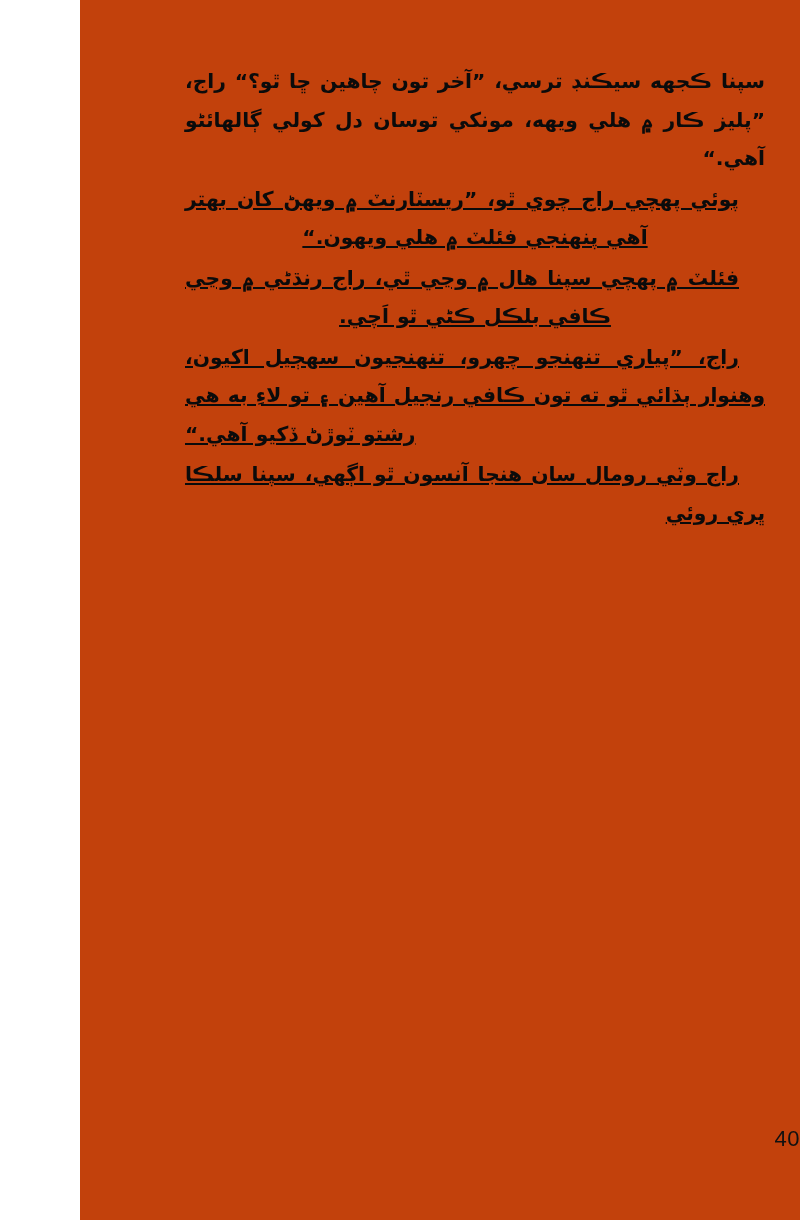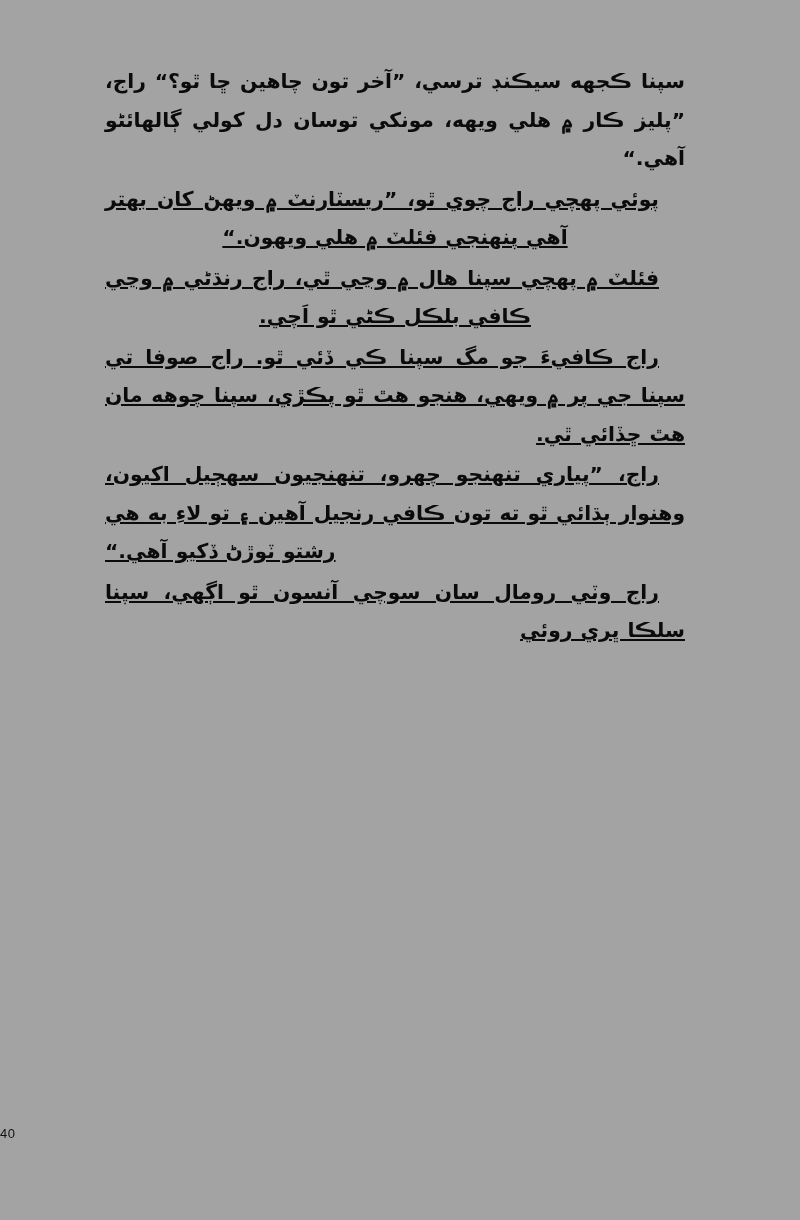--- a/index.html
+++ b/index.html
@@ -10,23 +10,23 @@
   }
   body {
     width: 800px;
     height: 1220px;
     overflow: hidden;
     font-family: "DejaVu Sans", "Liberation Sans", sans-serif;
     color: #0b0b0b;
   }
   .page {
     position: relative;
-    width: 800px;
+    width: 720px;
     height: 1220px;
-    background: #a3a3a3;
+    background: #c2410c;
     box-sizing: border-box;
   }
   .text-block {
     position: absolute;
     top: 62px;
     left: 105px;
     width: 580px;
     direction: rtl;
     text-align: justify;
     text-align-last: center;
@@ -58,38 +58,37 @@
     text-align-last: left;
   }
   .para.tail-right {
     text-align-last: right;
   }
   .page-number {
     position: absolute;
     left: 0;
     right: 0;
     top: 1126px;
-    text-align: left;
+    text-align: right;
     direction: ltr;
-    font-size: 13px;
+    font-size: 22px;
     font-weight: 400;
     color: #111111;
     font-family: "Liberation Sans", sans-serif;
     letter-spacing: 0.5px;
   }
 </style>
 </head>
 <body>
 
 <div class="page">
 
   <div class="text-block">
     <p class="para tail-right">سپنا ڪجهه سيڪنڊ ترسي، ”آخر تون چاهين ڇا ٿو؟“ راج، ”پليز ڪار ۾ هلي ويهه، مونکي توسان دل کولي ڳالهائڻو آهي.“</p>
     <p class="para indent tail-center">پوئي پهچي راج چوي ٿو، ”ريسٽارنٽ ۾ ويهڻ کان بهتر آهي پنهنجي فئلٽ ۾ هلي ويهون.“</p>
     <p class="para indent tail-center">فئلٽ ۾ پهچي سپنا هال ۾ وڃي ٿي، راج رنڌڻي ۾ وڃي ڪافي بلڪل ڪڻي ٿو اَچي.</p>
-    <p class="para indent tail-right">راج ڪافيءَ جو مگ سپنا ڪي ڏئي ٿو. راج صوفا تي سپنا جي پر ۾ ويهي، هنجو هٿ ٿو پڪڙي، سپنا چوهه مان هٿ ڇڏائي ٿي.</p>
     <p class="para indent tail-left">راج، ”پياري تنهنجو چهرو، تنهنجيون سهڄيل اکيون، وهنوار ٻڌائي ٿو ته تون ڪافي رنجيل آهين ۽ تو لاءِ به هي رشتو ٽوڙڻ ڏکيو آهي.“</p>
-    <p class="para indent tail-right">راج وٽي رومال سان سوچي آنسون ٿو اڳهي، سپنا سلڪا ڀري روئي</p>
+    <p class="para indent tail-right">راج وٽي رومال سان هنجا آنسون ٿو اڳهي، سپنا سلڪا ڀري روئي</p>
   </div>
 
   <div class="page-number">40</div>
 
 </div>
 
 </body></html>

